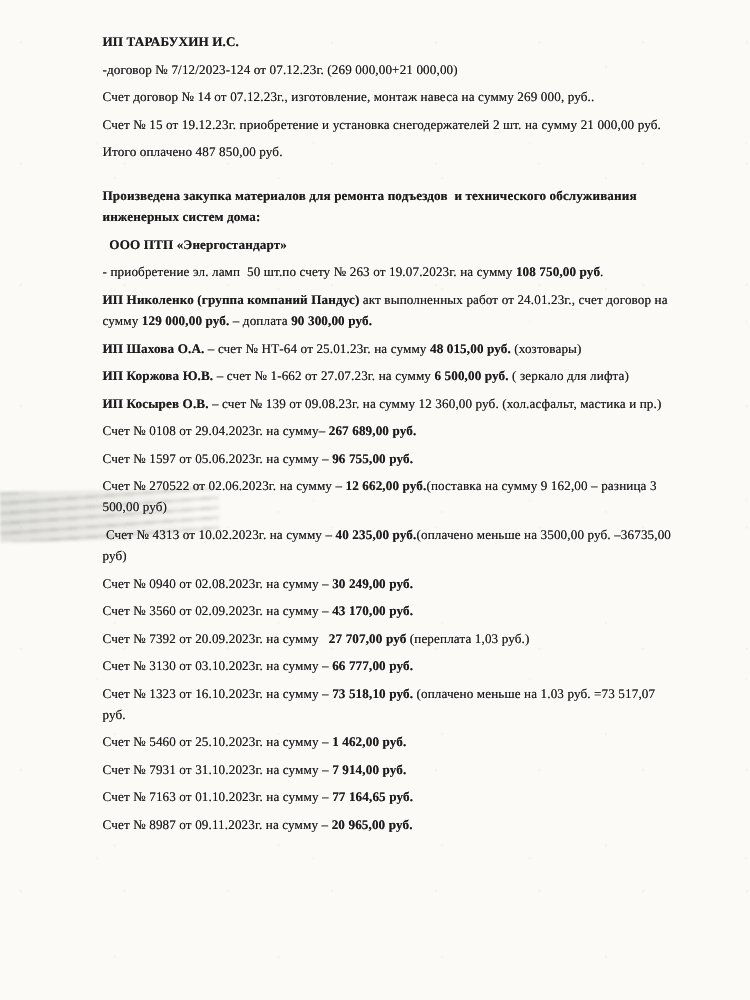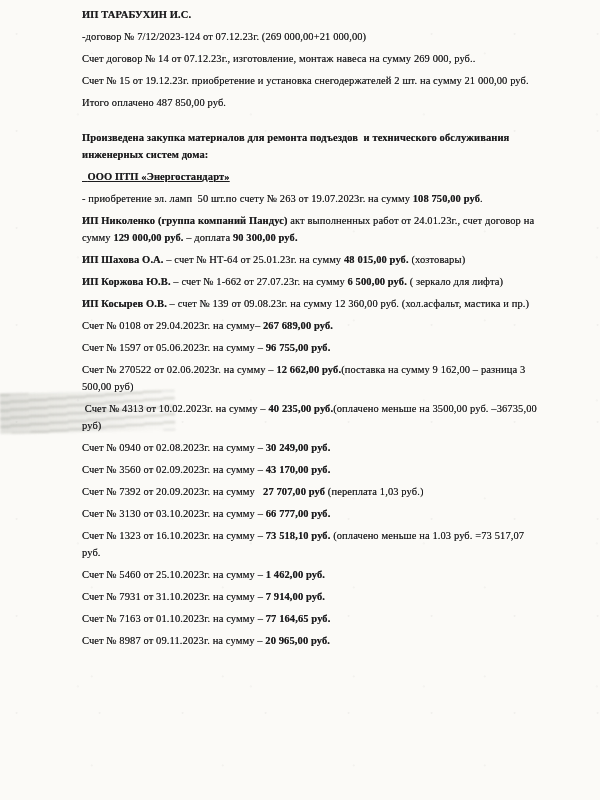--- a/index.html
+++ b/index.html
@@ -1,21 +1,21 @@
 <!DOCTYPE html>
 <html><head>
 <meta charset="utf-8">
 <style>
   html, body { margin: 0; padding: 0; }
   .page {
     position: relative;
     width: 600px;
     height: 800px;
     box-sizing: border-box;
-    padding: 6px 56px 0 82px;
+    padding: 26px 56px 0 82px;
     background-color: #fbfaf7;
     overflow: hidden;
     font-family: "Liberation Serif", "DejaVu Serif", serif;
     color: #1c1c1e;
   }
   
   .page::before {
     content: "";
     position: absolute;
     inset: 0;
@@ -48,21 +48,21 @@
     font-size: 10.5px;
     line-height: 17px;
     white-space: pre-wrap;
     text-shadow: 0 0 0.5px rgba(40,40,42,0.75);
     letter-spacing: 0.1px;
   }
   .run { font-weight: normal; }
   .run.bold { font-weight: bold; }
   
   [data-name="para-purchases-heading"] { margin-top: 18px; font-family: Liberation Serif, serif; }
-  [data-name="para-company-energostandart"] { margin-top: 2px; text-decoration: underline; }
+  [data-name="para-company-energostandart"] { margin-top: 2px; }
 </style>
 </head>
 <body>
 
 <div class="page" data-name="scanned-page">
   <div class="smudge" data-name="scan-smudge-artifact"></div>
   <div class="doc-body" data-name="document-body">
       <p class="para" data-name="para-company-tarabukhin-title"><span class="run bold" data-name="text-run-bold">ИП ТАРАБУХИН И.С.</span></p>
       <p class="para" data-name="para-contract-7-12-2023"><span class="run" data-name="text-run">-договор № 7/12/2023-124 от 07.12.23г. (269 000,00+21 000,00)</span></p>
       <p class="para" data-name="para-invoice-contract-14"><span class="run" data-name="text-run">Счет договор № 14 от 07.12.23г., изготовление, монтаж навеса на сумму 269 000, руб..</span></p>

